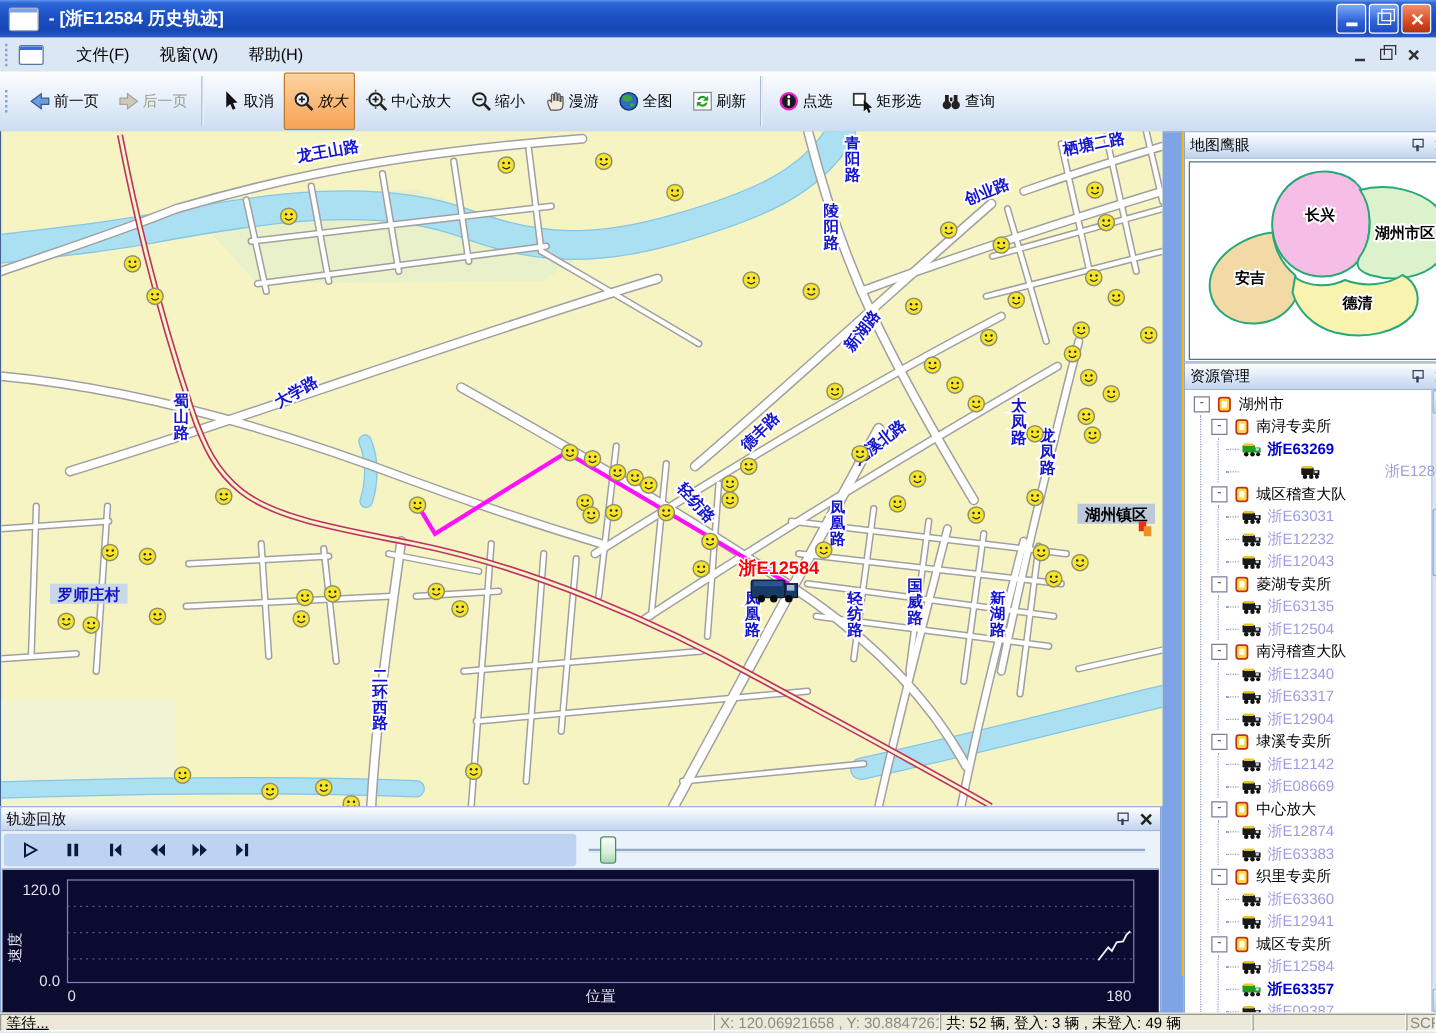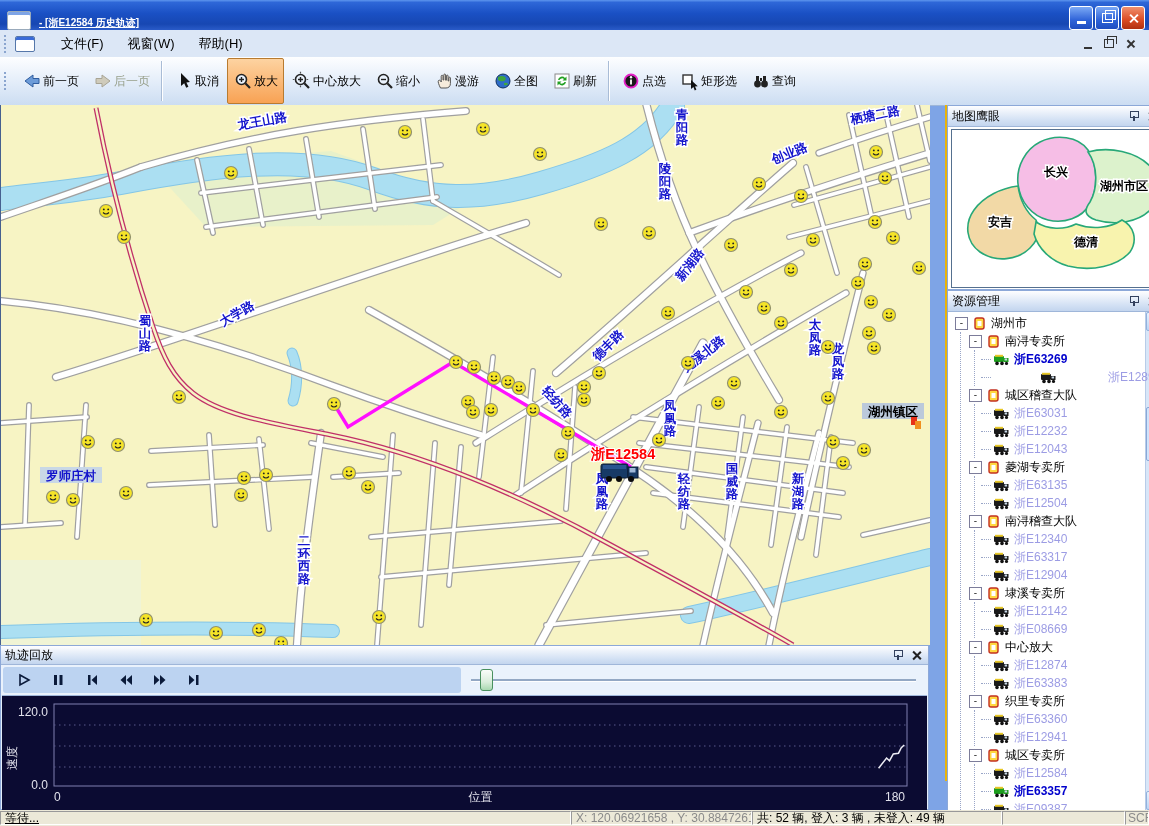--- a/index.html
+++ b/index.html
@@ -1,21 +1,21 @@
 <!DOCTYPE html>
 <html><head>
 <meta charset="utf-8">
 <style>
   html,body{margin:0;padding:0;background:#fff;}
   .app{position:relative;width:1149px;height:826px;overflow:hidden;
        font-family:"Liberation Sans",sans-serif;background:#7EA4E6;}
   
   .titlebar{position:absolute;left:0;top:0;width:1149px;height:30px;
     background:linear-gradient(180deg,#5E96EE 0%,#2E67D8 8%,#1A50C4 45%,#1747B2 80%,#2A5BC8 100%);
-    display:flex;align-items:flex-end;color:#fff;font-weight:bold;font-size:10px;text-decoration:underline;}
+    display:flex;align-items:center;color:#fff;font-weight:bold;font-size:14px;}
   .title-icon{width:22px;height:17px;margin:0 8px 0 7px;background:#fff;border:1px solid #9ab;
     border-radius:2px;box-shadow:inset 0 3px 0 #7EA4E6;}
   .win-btns{margin-left:auto;display:flex;gap:2px;padding-right:4px;}
   .win-btn{width:22px;height:22px;border-radius:3px;border:1px solid #fff;
     display:flex;align-items:center;justify-content:center;position:relative;}
   .win-btn.blue{background:linear-gradient(180deg,#7BA9F5,#2E62D8 60%,#1E4CC0);}
   .win-btn.red{background:linear-gradient(180deg,#F0906E,#DA4A22 60%,#B03010);}
   .g-min{width:9px;height:3px;background:#fff;margin-top:9px;}
   .g-restore{width:9px;height:8px;border:1px solid #fff;position:relative;background:transparent;}
   .g-restore:before{content:"";position:absolute;left:2px;top:-4px;width:9px;height:8px;border:1px solid #fff;}
@@ -36,21 +36,21 @@
   .cg-x{position:relative;width:9px;height:9px;}
   .cg-x:before,.cg-x:after{content:"";position:absolute;left:4px;top:0;width:1.6px;height:10px;background:#333;}
   .cg-x:before{transform:rotate(45deg);} .cg-x:after{transform:rotate(-45deg);}
   
   .toolbar{position:absolute;left:0;top:57px;width:1149px;height:48px;
     background:linear-gradient(180deg,#FDFEFF,#E2ECF9 55%,#CCDDF2);
     border-bottom:1px solid #9EB6D8;display:flex;align-items:center;font-size:12px;}
   .tbtn{min-width:40px;height:44px;margin:0 1px;padding:0 5px;display:flex;
     align-items:center;justify-content:center;gap:1px;border:1px solid transparent;border-radius:2px;color:#000;}
   .tbtn svg{display:block;}
-  .tbtn.selected{background:linear-gradient(180deg,#FDD3A1,#F8A254);border:1px solid #B87B30;}
+  .tbtn.selected{background:linear-gradient(180deg,#FDD3A1,#F8A254);border:1px solid #B87B30;font-style:italic;}
   .tbtn.disabled{color:#98A08C;}
   .tsep{width:1px;height:40px;background:#A9BCD6;border-right:1px solid #fff;margin:0 4px;}
   
   .map-area{position:absolute;left:0;top:105px;width:929px;height:540px;background:#F7F4C4;overflow:hidden;border-left:1px solid #46608F;}
   
   .dockpanel{position:absolute;background:#fff;border:1px solid #8CA8D8;}
   .ptitle{height:20px;background:linear-gradient(180deg,#FEFEFF,#D3E1F4 70%,#C3D5EE);
     border-bottom:1px solid #9FB6D9;display:flex;align-items:center;font-size:12px;color:#000;padding:0 4px;}
   .ptitle .ptools{margin-left:auto;display:flex;align-items:center;gap:8px;padding-right:2px;}
   .pin-i{width:12px;height:12px;position:relative;}

